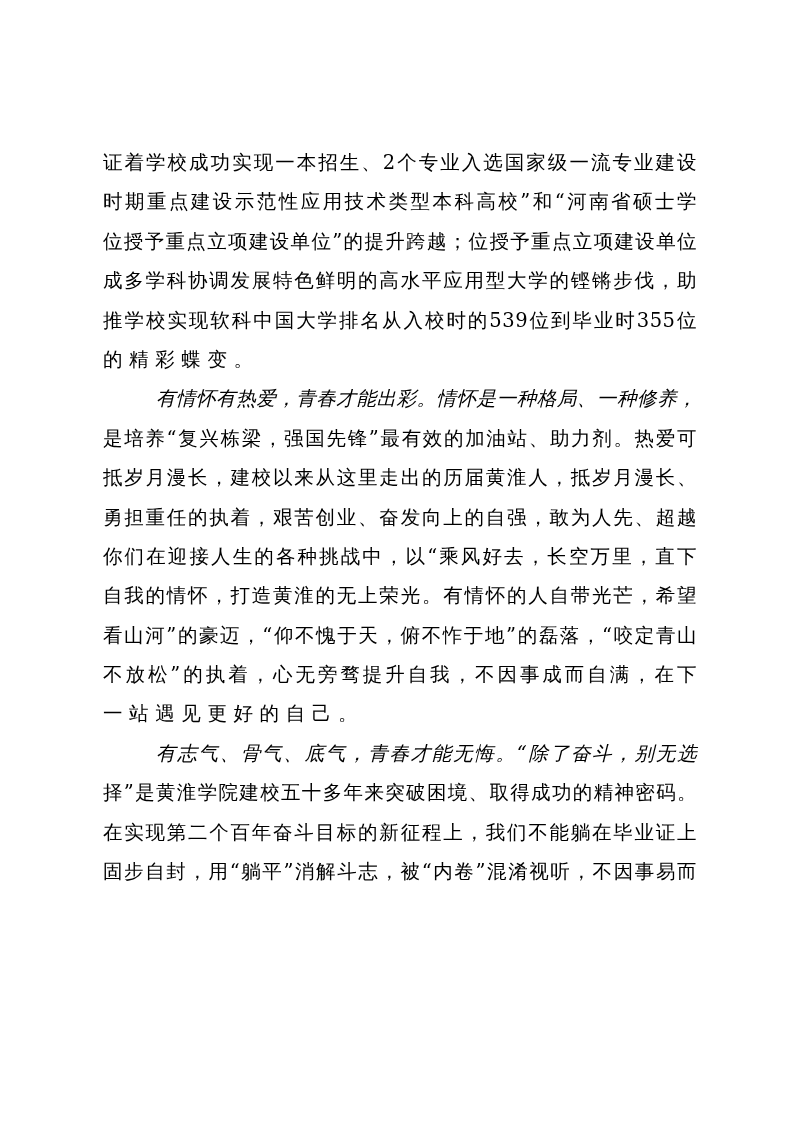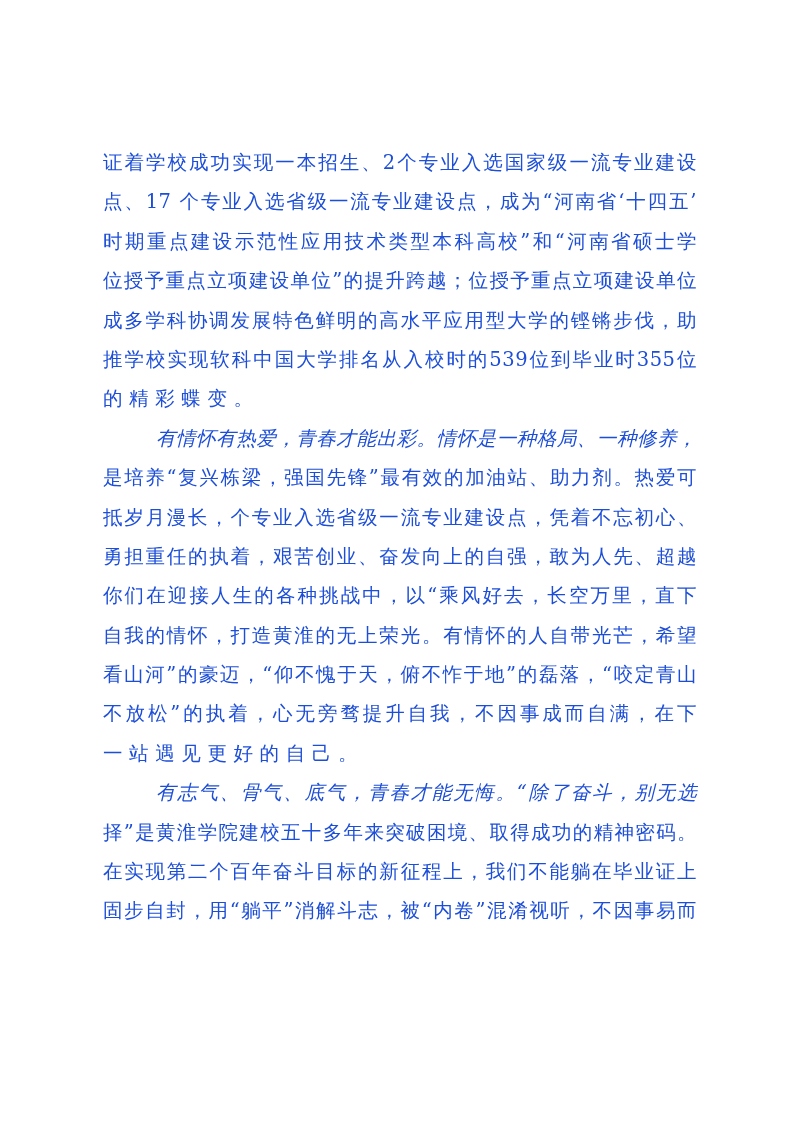--- a/index.html
+++ b/index.html
@@ -1,48 +1,47 @@
 <!DOCTYPE html>
 <html><head>
 <meta charset="utf-8">
 <style>
   html, body { margin: 0; padding: 0; background: #ffffff; }
   body { width: 793px; height: 1122px; position: relative; overflow: hidden; }
   .page {
     position: absolute; left: 103px; top: 143px; width: 594px;
     font-family: "DejaVu Serif", "Liberation Serif", serif;
-    color: #1d4ed8;
+    color: #000000;
   }
   .line {
     height: 39.4px; line-height: 39.4px;
     font-size: 19.5px;
     white-space: nowrap;
     text-align: justify; text-align-last: justify;
     letter-spacing: 0.5px;
   }
   .line.last { text-align-last: left; letter-spacing: 6.6px; }
   .line.indent { padding-left: 53px; font-style: italic; }
 </style>
 </head>
 <body>
 
 <div class="page">
   <div>
     <div class="line">证着学校成功实现一本招生、2个专业入选国家级一流专业建设</div>
-    <div class="line">点、17 个专业入选省级一流专业建设点，成为“河南省‘十四五’</div>
     <div class="line">时期重点建设示范性应用技术类型本科高校”和“河南省硕士学</div>
     <div class="line">位授予重点立项建设单位”的提升跨越；位授予重点立项建设单位</div>
     <div class="line">成多学科协调发展特色鲜明的高水平应用型大学的铿锵步伐，助</div>
     <div class="line">推学校实现软科中国大学排名从入校时的539位到毕业时355位</div>
     <div class="line last">的精彩蝶变。</div>
   </div>
   <div>
     <div class="line indent">有情怀有热爱，青春才能出彩。情怀是一种格局、一种修养，</div>
     <div class="line">是培养“复兴栋梁，强国先锋”最有效的加油站、助力剂。热爱可</div>
-    <div class="line">抵岁月漫长，个专业入选省级一流专业建设点，凭着不忘初心、</div>
+    <div class="line">抵岁月漫长，建校以来从这里走出的历届黄淮人，抵岁月漫长、</div>
     <div class="line">勇担重任的执着，艰苦创业、奋发向上的自强，敢为人先、超越</div>
     <div class="line">你们在迎接人生的各种挑战中，以“乘风好去，长空万里，直下</div>
     <div class="line">自我的情怀，打造黄淮的无上荣光。有情怀的人自带光芒，希望</div>
     <div class="line">看山河”的豪迈，“仰不愧于天，俯不怍于地”的磊落，“咬定青山</div>
     <div class="line">不放松”的执着，心无旁骛提升自我，不因事成而自满，在下</div>
     <div class="line last">一站遇见更好的自己。</div>
   </div>
   <div>
     <div class="line indent">有志气、骨气、底气，青春才能无悔。“除了奋斗，别无选</div>
     <div class="line">择”是黄淮学院建校五十多年来突破困境、取得成功的精神密码。</div>

